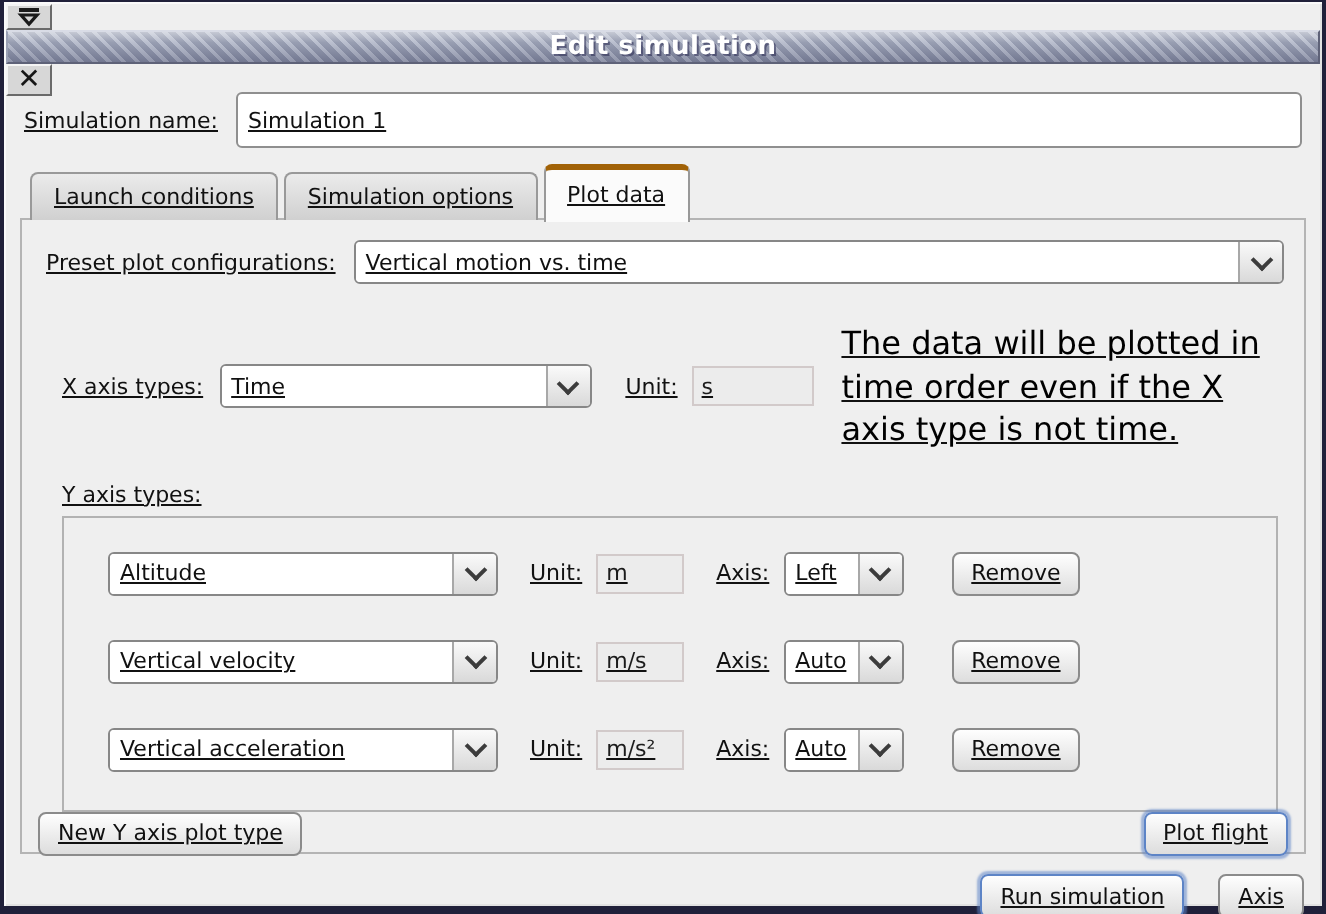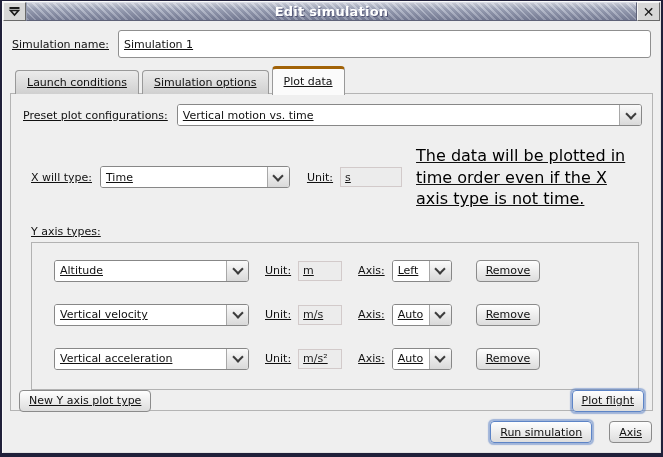--- a/index.html
+++ b/index.html
@@ -6,21 +6,21 @@
   body { font-family:"DejaVu Sans","Liberation Sans",sans-serif; font-size:11px; color:#111; }
 
   .window {
     position:relative; width:663px; height:457px; box-sizing:border-box;
     background:#efefef;
     border:2px solid #20203a; border-top-width:1px; border-bottom-width:4px;
     box-shadow: inset 1px 1px 0 #fafafa, inset -1px -1px 0 #e2e2e2;
   }
 
   
-  .titlebar { display:flex; align-items:stretch; height:19px; margin:1px 1px 0 1px; }
+  .titlebar { display:flex; align-items:stretch; height:35px; margin:1px 1px 0 1px;flex-direction:column; }
   .tb-btn {
     width:23px; box-sizing:border-box; background:#d7d7d7;
     border:1px solid; border-color:#f4f4f4 #6a6a6a #6a6a6a #f4f4f4;
     display:flex; align-items:center; justify-content:center; cursor:default;
   }
   .tb-stripes {
     flex:1; display:flex; align-items:center; justify-content:center; position:relative;
     background:
       linear-gradient(180deg, rgba(255,255,255,.50) 0%, rgba(255,255,255,.10) 35%, rgba(25,25,60,.22) 100%),
       repeating-linear-gradient(45deg, #b2b8c9 0 2px, #8c93a9 2px 5px);
@@ -145,21 +145,21 @@
         <span class="plabel">Preset plot configurations:</span>
         <div class="combo">
           <span class="combo-text">Vertical motion vs. time</span>
           <span class="combo-btn">
             <i class="chev"></i>
           </span>
         </div>
       </div>
 
       <div class="xaxis-row">
-        <span class="xlabel">X will type:</span>
+        <span class="xlabel">X axis types:</span>
         <div class="combo xcombo">
           <span class="combo-text">Time</span>
           <span class="combo-btn">
             <i class="chev"></i>
           </span>
         </div>
         <span class="ulabel">Unit:</span>
         <div class="unit-field xunit">s</div>
         <div class="xnote">
           <div>The data will be plotted in time order even if the X</div>

